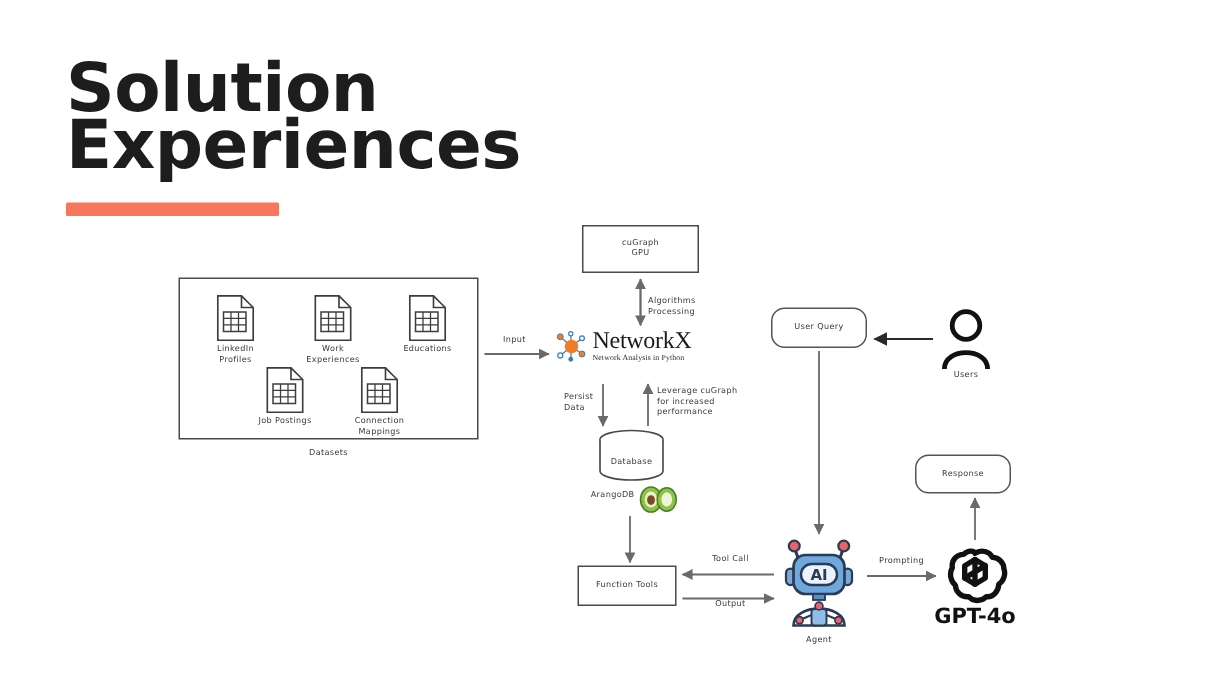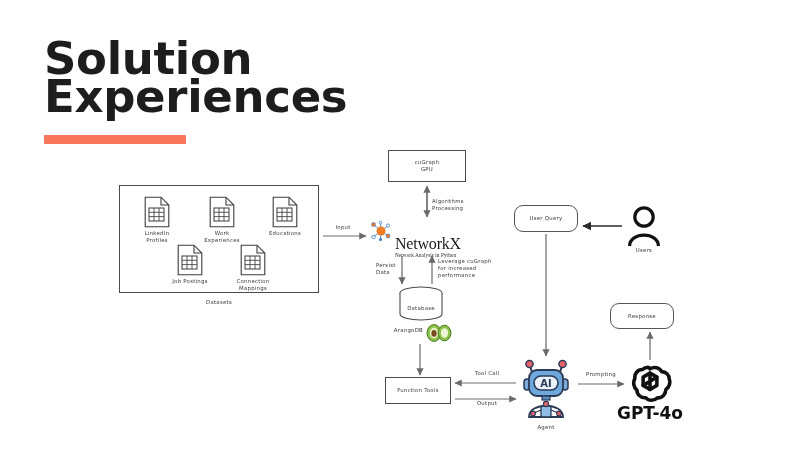--- a/index.html
+++ b/index.html
@@ -53,32 +53,32 @@
     position:absolute;border:1.1px solid #555;background:#fff;border-radius:9px;
     box-sizing:border-box;display:flex;align-items:center;justify-content:center;
   }
 
   
   .alabel{position:absolute;}
   .alabel.left{text-align:left;}
 
   
   #networkx-logo{position:absolute;left:370px;top:220px;display:flex;align-items:flex-start;}
-  .nx-text{margin-left:3px;margin-top:16px;}
+  .nx-text{margin-left:3px;}
   .nx-word{
     font-family:"Liberation Serif",serif;font-size:16px;color:#1b1b1b;
     line-height:16px;letter-spacing:-.2px;
   }
   .nx-sub{
     font-family:"Liberation Serif",serif;font-size:5.2px;color:#2a2a2a;
     line-height:7px;letter-spacing:.1px;
   }
   #gpt-label{
     position:absolute;left:612px;top:403px;width:76px;text-align:center;
-    font-family:"DejaVu Sans",sans-serif;font-weight:700;font-size:17px;color:#111;
+    font-family:"DejaVu Sans",sans-serif;font-weight:700;font-size:14px;color:#111;
   }
   #users-label{position:absolute;left:620px;top:247px;width:48px;}
   #agent-label{position:absolute;left:522px;top:424px;width:48px;}
   #arango-label{position:absolute;left:385px;top:327px;width:38px;text-align:right;}
 </style>
 </head>
 <body>
 
 <div id="slide">
 

